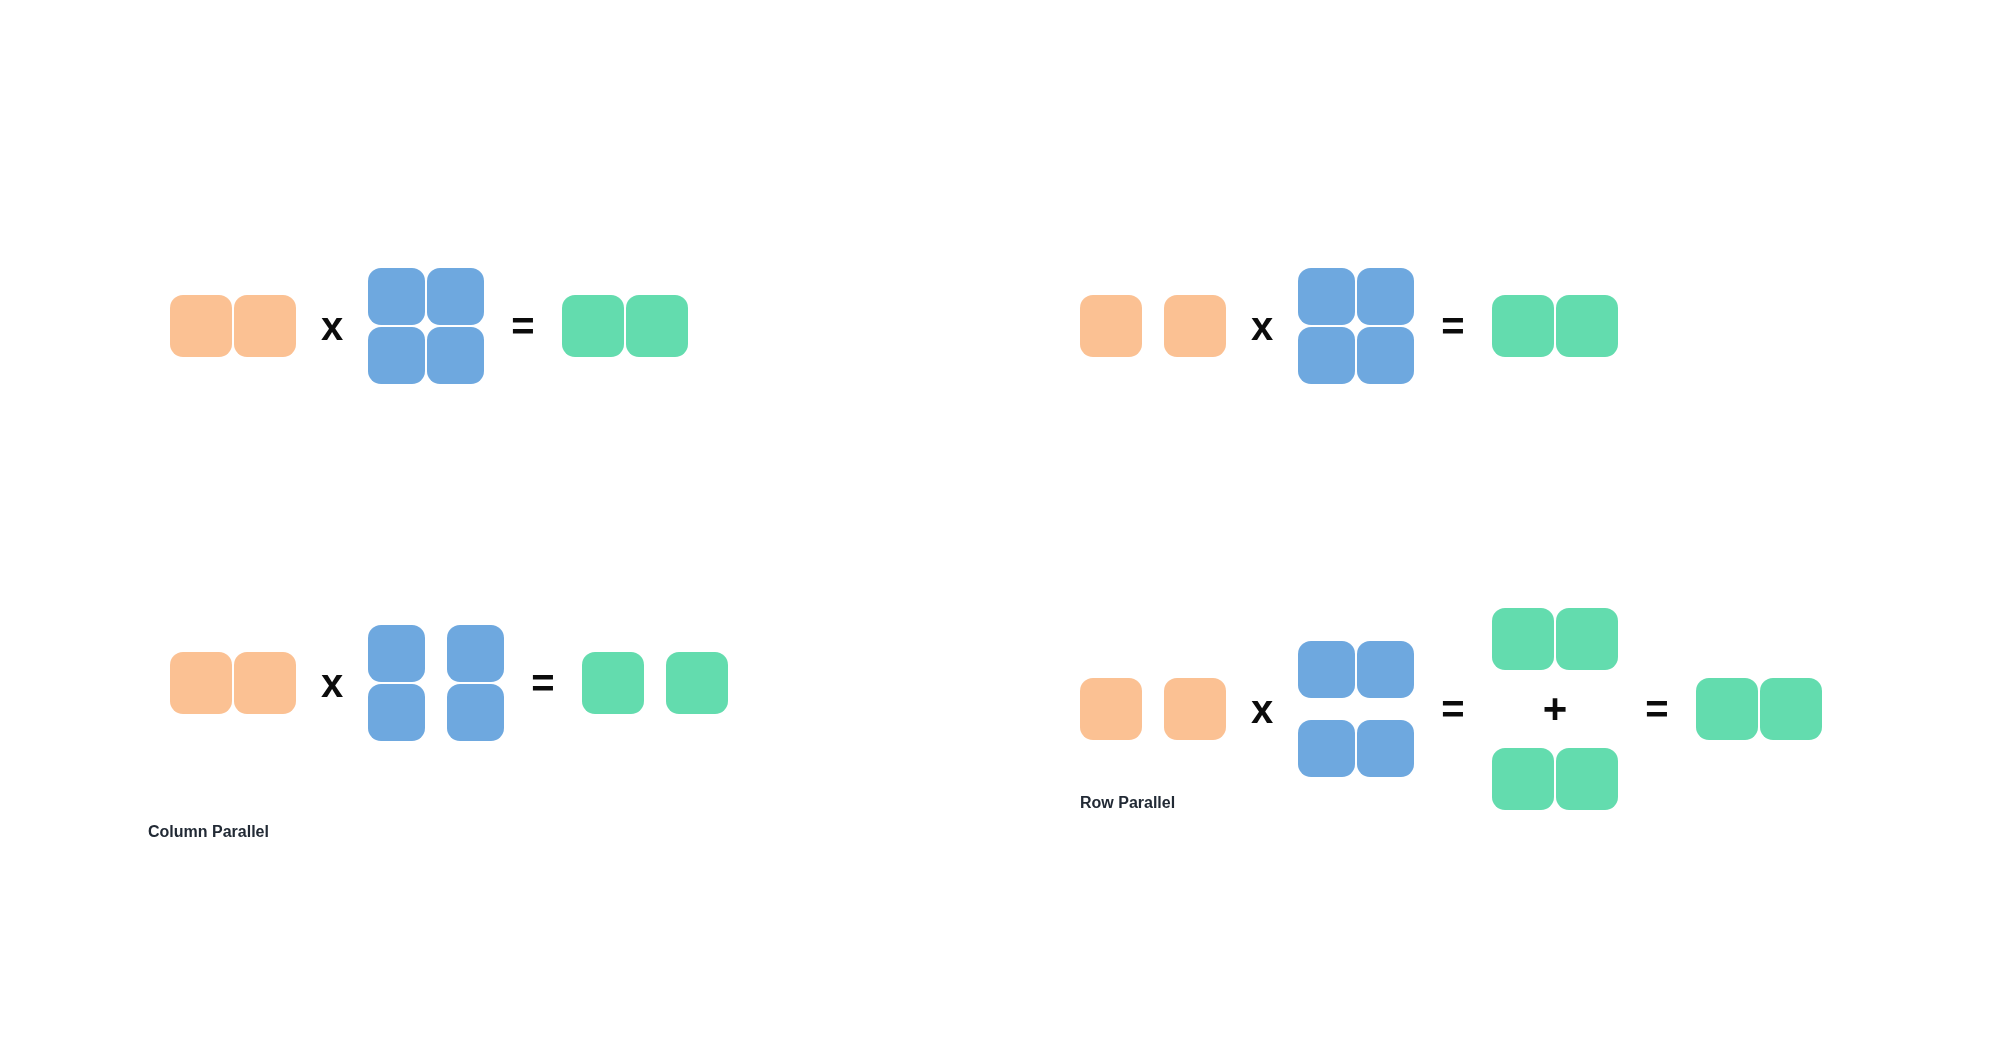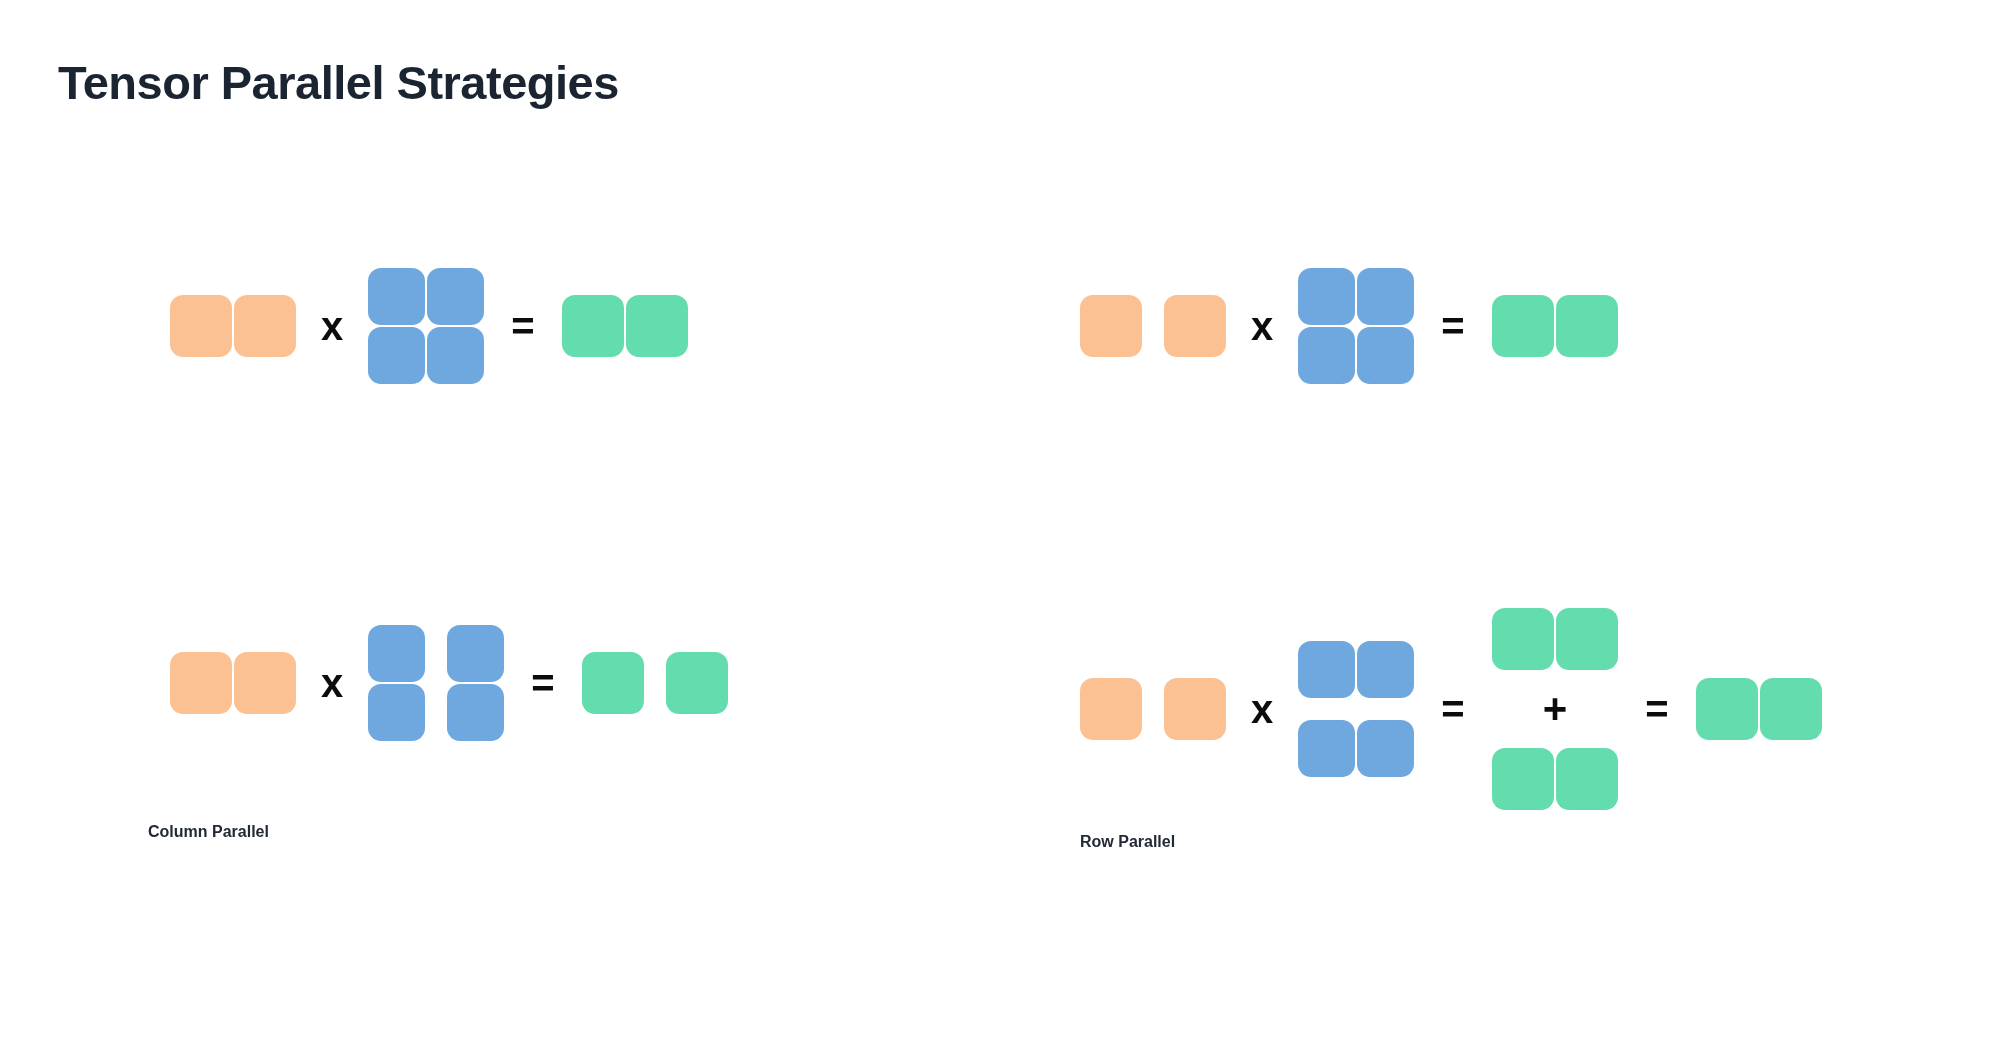--- a/index.html
+++ b/index.html
@@ -101,28 +101,27 @@
 
   
   .strategy-label {
     position: absolute;
     font-size: 16px;
     font-weight: bold;
     color: #222a35;
     white-space: nowrap;
   }
   .label-col { left: 148px;  top: 823px; }
-  .label-row { left: 1080px; top: 833px; }
+  .label-row { left: 1080px; top: 794px; }
 </style>
 </head>
 <body>
 
 <div class="page">
 
-  <div class="page-title">Tensor Parallel Strategies</div>
 
   <div class="quadrant q-tl">
     <div class="equation">
 
       <div class="matrix">
         <div class="mrow gap-joined">
           <div class="cell cell-orange sz-std"></div>
           <div class="cell cell-orange sz-std"></div>
         </div>
       </div>

